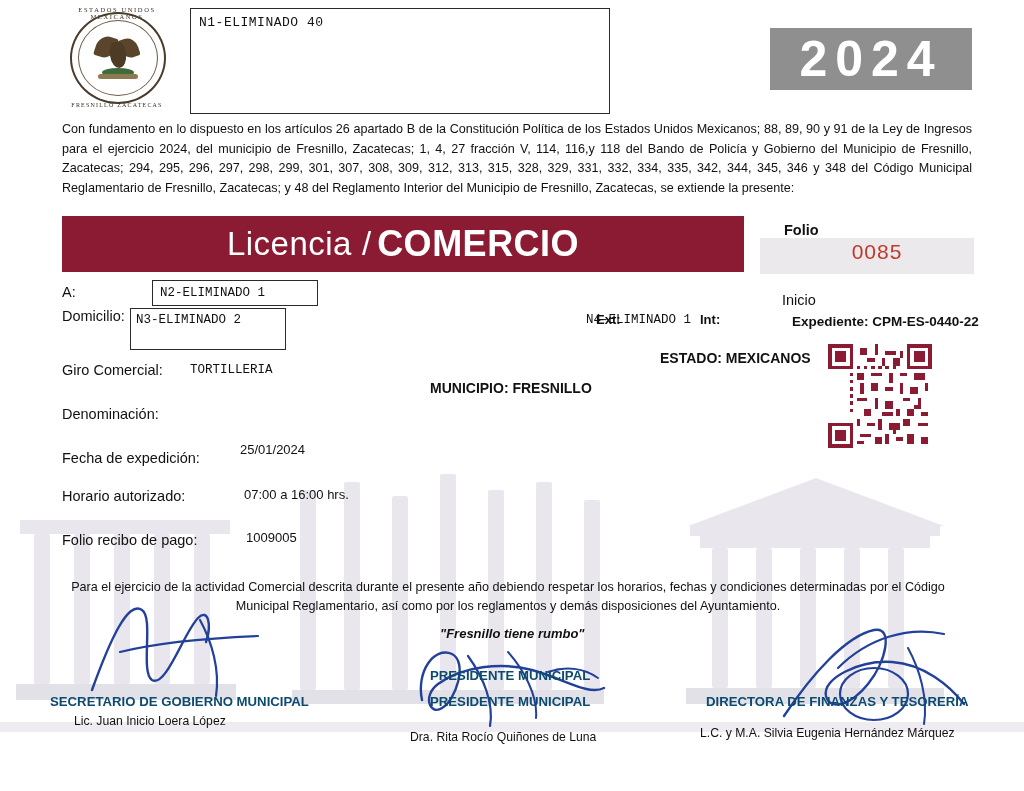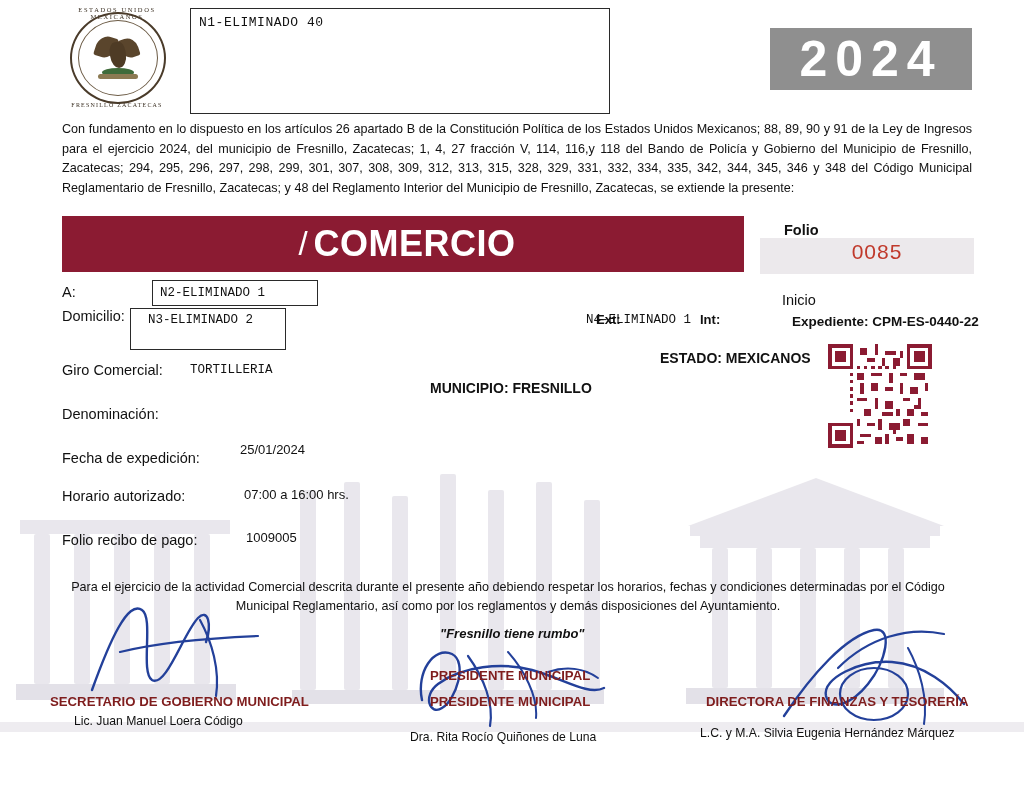--- a/index.html
+++ b/index.html
@@ -301,21 +301,21 @@
     font-style: italic;
     font-weight: bold;
     color: #111;
   }
 
   
   .sig-title {
     position: absolute;
     font-size: 13.2px;
     font-weight: bold;
-    color: #7f1d1d;
+    color: #0c4a6e;
     text-align: center;
   }
   .sig-name {
     position: absolute;
     font-size: 12.2px;
     color: #111;
   }
   .sig-ink {
     position: absolute;
     pointer-events: none;
@@ -376,37 +376,38 @@
 
 <div class="n1-box">
   <div class="n1-text">N1-ELIMINADO 40</div>
 </div>
 
 <div class="year">2024</div>
 
 <div class="legal">Con fundamento en lo dispuesto en los artículos 26 apartado B de la Constitución Política de los Estados Unidos Mexicanos; 88, 89, 90 y 91 de la Ley de Ingresos para el ejercicio 2024, del municipio de Fresnillo, Zacatecas; 1, 4, 27 fracción V, 114, 116,y 118 del Bando de Policía y Gobierno del Municipio de Fresnillo, Zacatecas; 294, 295, 296, 297, 298, 299, 301, 307, 308, 309, 312, 313, 315, 328, 329, 331, 332, 334, 335, 342, 344, 345, 346 y 348 del Código Municipal Reglamentario de Fresnillo, Zacatecas; y 48 del Reglamento Interior del Municipio de Fresnillo, Zacatecas, se extiende la presente:</div>
 
 <div class="banner">
+  <span class="lic">Licencia</span>
   <span class="slash">/</span>
   <span class="tipo">COMERCIO</span>
 </div>
 
 <div class="folio-label">Folio</div>
 <div class="folio-box"></div>
 <div class="folio-num">0085</div>
 <div class="inicio-label">Inicio</div>
 <div class="expediente">Expediente: CPM-ES-0440-22</div>
 
 <div class="fld-label" style="left:62px; top:284px;">A:</div>
 <div class="redbox" style="left:152px; top:280px; width:166px; height:26px;"></div>
 <div class="fld-value" style="left:160px; top:286px;">N2-ELIMINADO 1</div>
 
 <div class="fld-label" style="left:62px; top:308px;">Domicilio:</div>
 <div class="redbox" style="left:130px; top:308px; width:156px; height:42px;"></div>
-<div class="fld-value" style="left:136px; top:313px;margin-left:12px;">N3-ELIMINADO 2</div>
+<div class="fld-value" style="left:136px; top:313px;">N3-ELIMINADO 2</div>
 
 <div class="fld-value" style="left:586px; top:313px; font-size:12.5px;">N4-ELIMINADO 1</div>
 <div class="fld-label" style="left:596px; top:312px; font-size:13px; font-weight:bold;">Ext:</div>
 <div class="fld-label" style="left:700px; top:312px; font-size:13px; font-weight:bold;">Int:</div>
 
 <div class="mun" style="left:430px; top:343px;margin-top:37px;">MUNICIPIO: FRESNILLO</div>
 <div class="est" style="left:660px; top:350px;">ESTADO: MEXICANOS</div>
 
 <div class="fld-label" style="left:62px; top:362px;">Giro Comercial:</div>
 <div class="fld-value" style="left:190px; top:363px;">TORTILLERIA</div>
@@ -511,21 +512,21 @@
 <div class="motto">"Fresnillo tiene rumbo"</div>
 
 <div class="sig-ink" style="left:80px; top:580px;">
   <svg width="220" height="120" viewBox="0 0 220 120" aria-hidden="true">
     <path d="M12,110 C30,60 48,20 62,30 C74,38 60,92 72,100 C86,108 104,52 118,38 C128,28 132,44 126,62" stroke="#23409a" stroke-width="2.4" fill="none" stroke-linecap="round"></path>
     <path d="M40,72 C80,62 130,58 178,56" stroke="#23409a" stroke-width="2.2" fill="none" stroke-linecap="round"></path>
     <path d="M120,40 C132,62 140,90 136,116" stroke="#23409a" stroke-width="2.2" fill="none" stroke-linecap="round"></path>
   </svg>
 </div>
 <div class="sig-title" style="left:50px; top:694px;">SECRETARIO DE GOBIERNO MUNICIPAL</div>
-<div class="sig-name" style="left:74px; top:714px;">Lic. Juan Manuel Loera Código</div>
+<div class="sig-name" style="left:74px; top:714px;">Lic. Juan Inicio Loera López</div>
 
 <div class="sig-ink" style="left:398px; top:626px;">
   <svg width="230" height="110" viewBox="0 0 230 110" aria-hidden="true">
     <path d="M24,74 C18,46 36,20 54,28 C70,36 58,74 44,82 C32,90 24,70 40,58 C64,40 104,36 134,44 C164,52 190,70 206,62" stroke="#23409a" stroke-width="2.4" fill="none" stroke-linecap="round"></path>
     <path d="M70,30 C86,52 96,78 92,100" stroke="#23409a" stroke-width="2.2" fill="none" stroke-linecap="round"></path>
     <path d="M110,26 C126,44 140,70 138,92" stroke="#23409a" stroke-width="2.0" fill="none" stroke-linecap="round"></path>
     <path d="M150,46 C168,40 186,42 200,52" stroke="#23409a" stroke-width="2.0" fill="none" stroke-linecap="round"></path>
   </svg>
 </div>
 <div class="sig-title" style="left:430px; top:694px;">PRESIDENTE MUNICIPAL</div>

